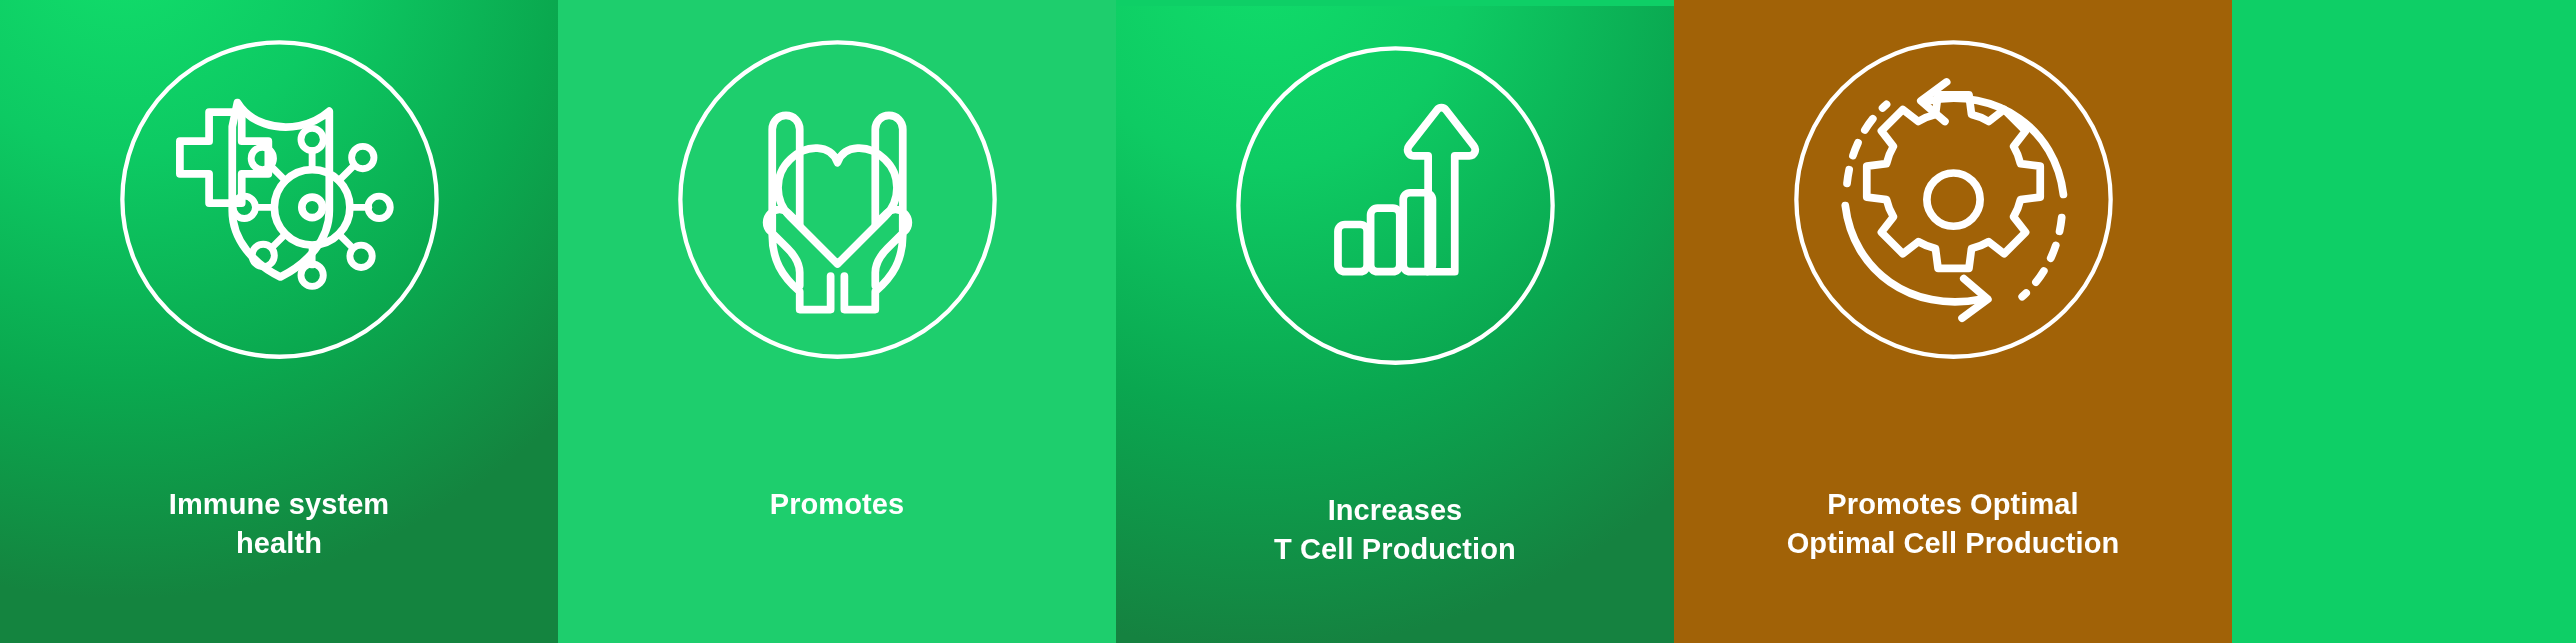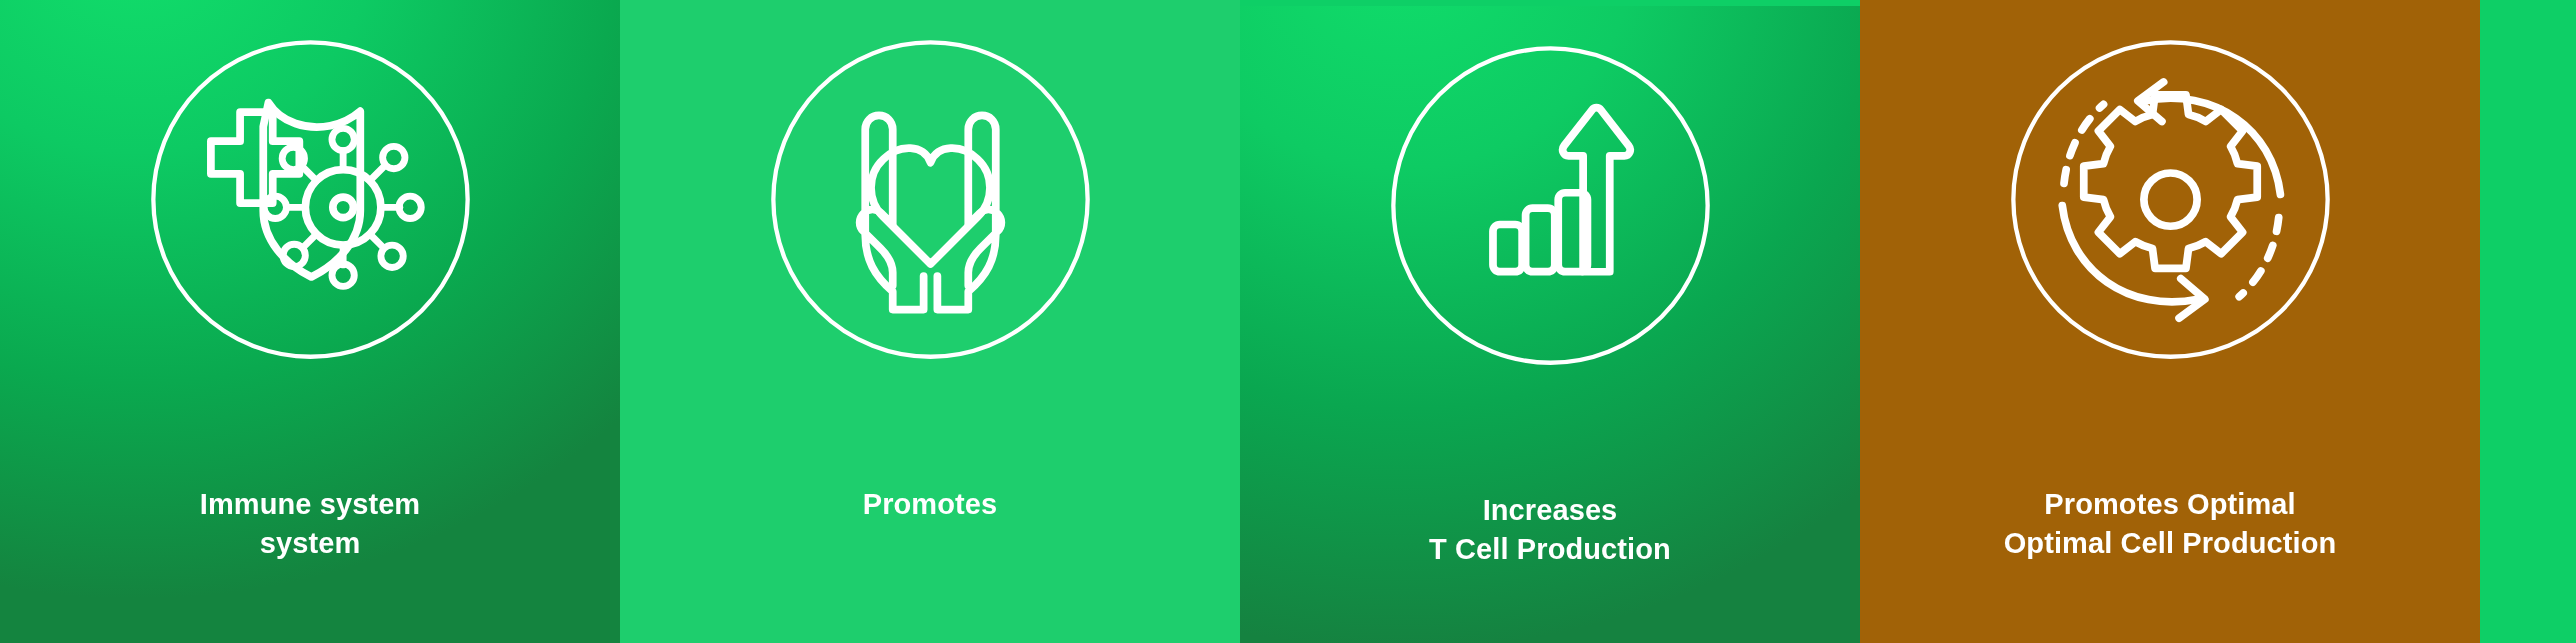--- a/index.html
+++ b/index.html
@@ -8,21 +8,21 @@
     background: #0ecf66;
   }
   body {
     width: 2576px;
     height: 644px;
     overflow: hidden;
     font-family: "Liberation Sans", sans-serif;
   }
 
   .banner {
-    width: 2480px;
+    width: 2232px;
     height: 644px;
     display: flex;
     flex-direction: row;
   }
 
   .panel {
     position: relative;
     height: 644px;
     display: flex;
     flex-direction: column;
@@ -122,21 +122,21 @@
         <line x1="299" y1="255" x2="314" y2="270" stroke-width="8"></line>
         <circle cx="325" cy="281" r="13" stroke-width="8"></circle>
         <line x1="312" y1="224" x2="334" y2="224" stroke-width="8"></line>
         <circle cx="346" cy="224" r="13" stroke-width="8"></circle>
         <line x1="299" y1="193" x2="315" y2="177" stroke-width="8"></line>
         <circle cx="327" cy="166" r="13" stroke-width="8"></circle>
       </svg>
     </div>
     <div class="caption">
       <span class="cap-line l1 bold">Immune system</span>
-      <span class="cap-line l2 reg">system</span>
+      <span class="cap-line l2 reg">health</span>
     </div>
   </div>
 
   <div class="panel panel-2 bg-flat-a">
     <div class="icon-wrap">
       <svg viewBox="0 0 460 460" fill="none" xmlns="http://www.w3.org/2000/svg" stroke="#ffffff" stroke-linecap="round" stroke-linejoin="round">
         <circle cx="230" cy="215" r="183" stroke-width="5"></circle>
 
         <path d="M230 290 L175 235 C156 216 156 186 175 168 C193 150 223 150 230 172
                  C237 150 267 150 285 168 C304 186 304 216 285 235 Z" stroke-width="9"></path>

